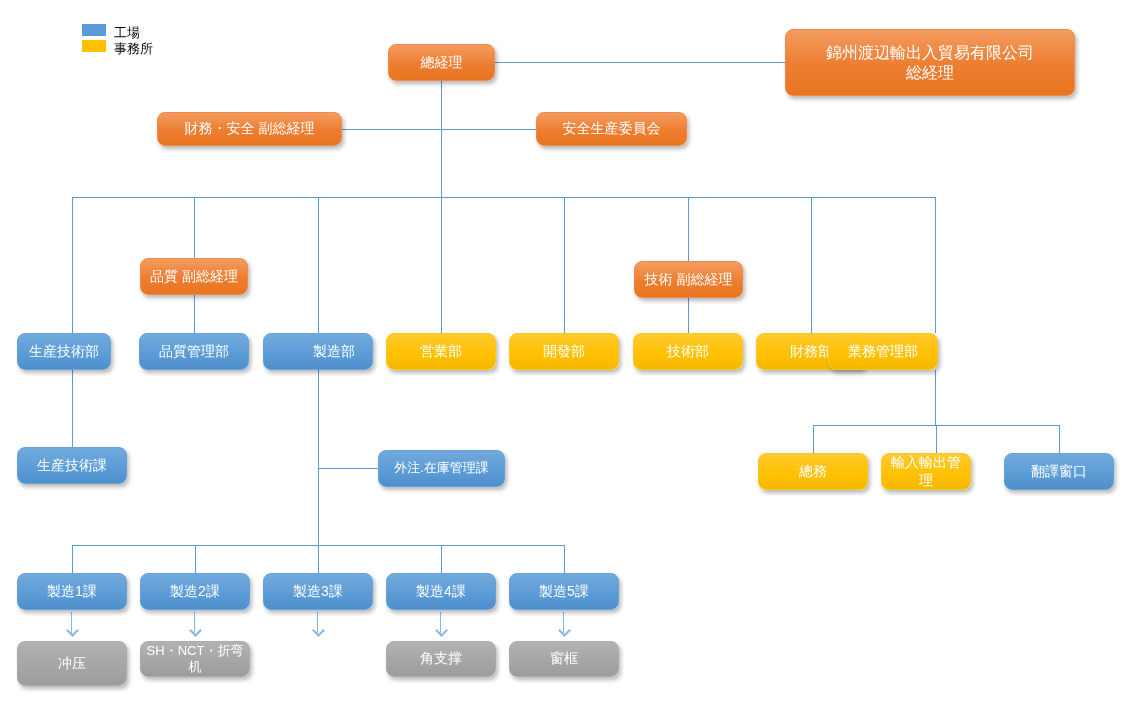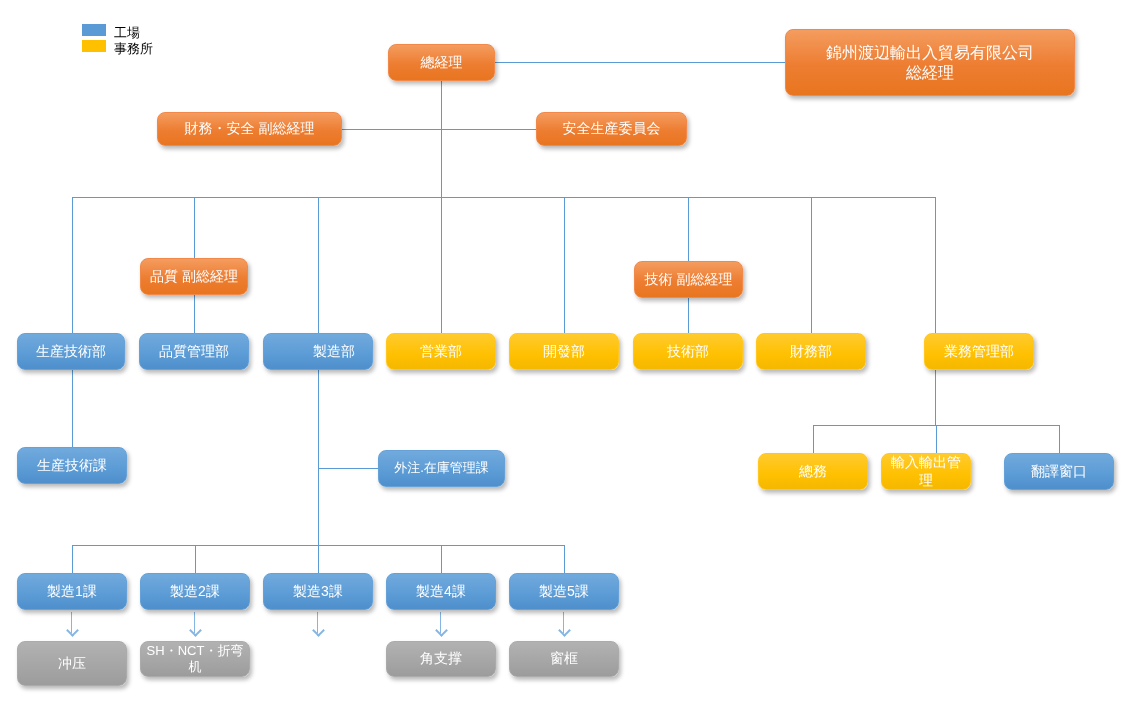--- a/index.html
+++ b/index.html
@@ -117,28 +117,28 @@
   </div>
 
   <div class="node orange" style="left:157px;top:112px;width:185px;height:34px;">財務・安全 副総経理</div>
 
   <div class="node orange" style="left:536px;top:112px;width:151px;height:34px;">安全生産委員会</div>
 
   <div class="node orange" style="left:140px;top:258px;width:108px;height:37px;">品質 副総経理</div>
 
   <div class="node orange" style="left:634px;top:261px;width:109px;height:37px;">技術 副総経理</div>
 
-  <div class="node blue" style="left:17px;top:333px;width:108px;height:37px;">生産技術部</div>
+  <div class="node blue" style="left:17px;top:333px;width:94px;height:37px;">生産技術部</div>
   <div class="node blue" style="left:139px;top:333px;width:110px;height:37px;">品質管理部</div>
   <div class="node blue" style="left:263px;top:333px;width:110px;height:37px;padding-left:36px;">製造部</div>
   <div class="node yellow" style="left:386px;top:333px;width:110px;height:37px;">営業部</div>
   <div class="node yellow" style="left:509px;top:333px;width:110px;height:37px;">開發部</div>
   <div class="node yellow" style="left:633px;top:333px;width:110px;height:37px;">技術部</div>
   <div class="node yellow" style="left:756px;top:333px;width:110px;height:37px;">財務部</div>
-  <div class="node yellow" style="left:924px;top:333px;width:110px;height:37px;">業務管理部</div>
+  <div class="node yellow" style="left:828px;top:333px;width:110px;height:37px;">業務管理部</div>
 
   <div class="node blue" style="left:17px;top:447px;width:110px;height:37px;">生産技術課</div>
   <div class="node blue" style="left:378px;top:450px;width:127px;height:37px;font-size:13px;">外注.在庫管理課</div>
   <div class="node yellow" style="left:758px;top:453px;width:110px;height:37px;">總務</div>
   <div class="node yellow" style="left:881px;top:453px;width:90px;height:37px;">輸入輸出管理</div>
   <div class="node blue" style="left:1004px;top:453px;width:110px;height:37px;">翻譯窗口</div>
 
   <div class="node blue" style="left:17px;top:573px;width:110px;height:37px;">製造1課</div>
   <div class="node blue" style="left:140px;top:573px;width:110px;height:37px;">製造2課</div>
   <div class="node blue" style="left:263px;top:573px;width:110px;height:37px;">製造3課</div>

